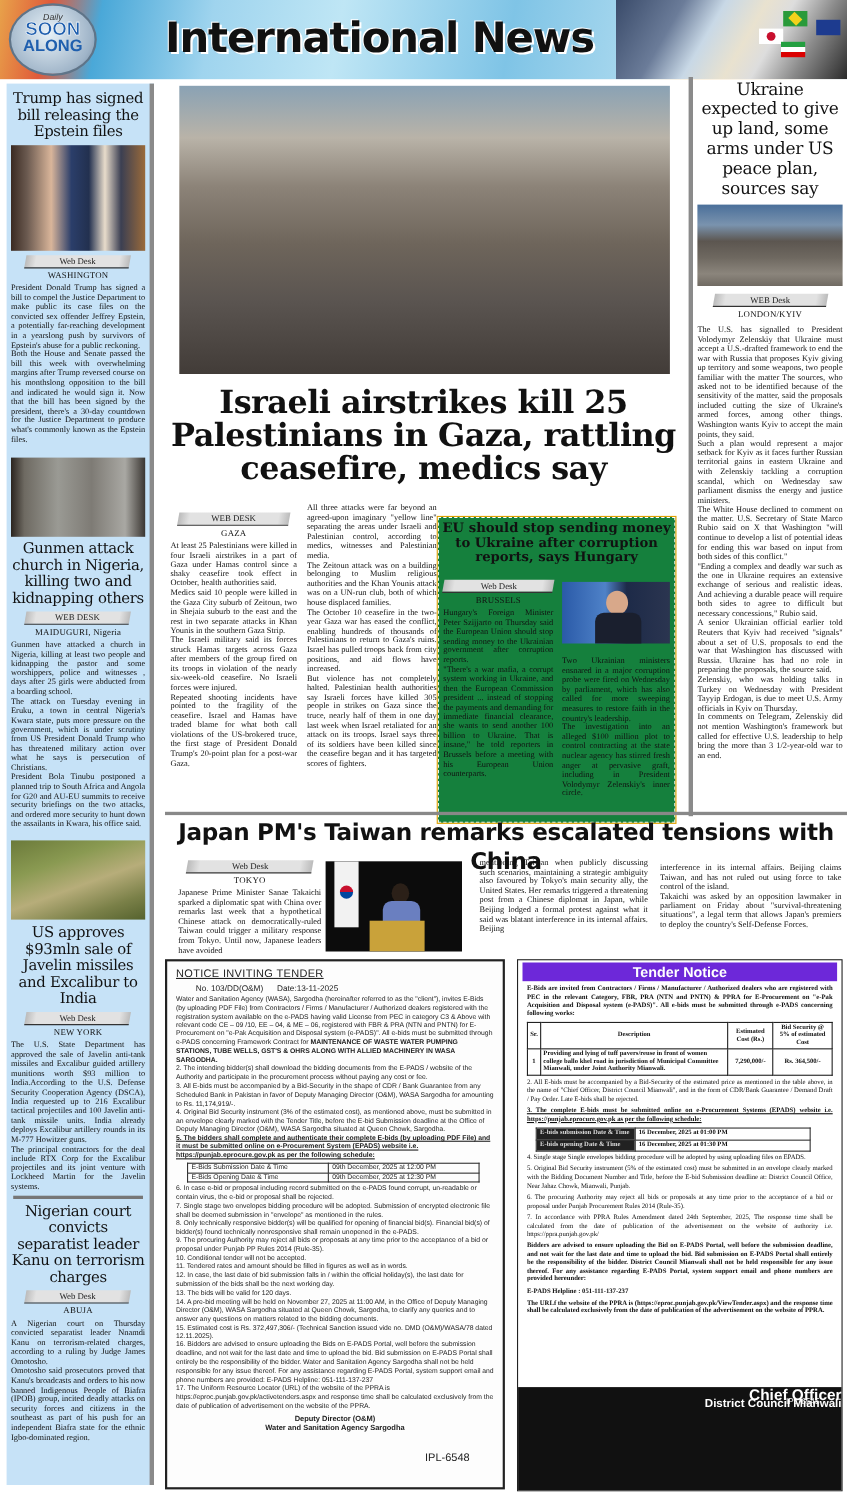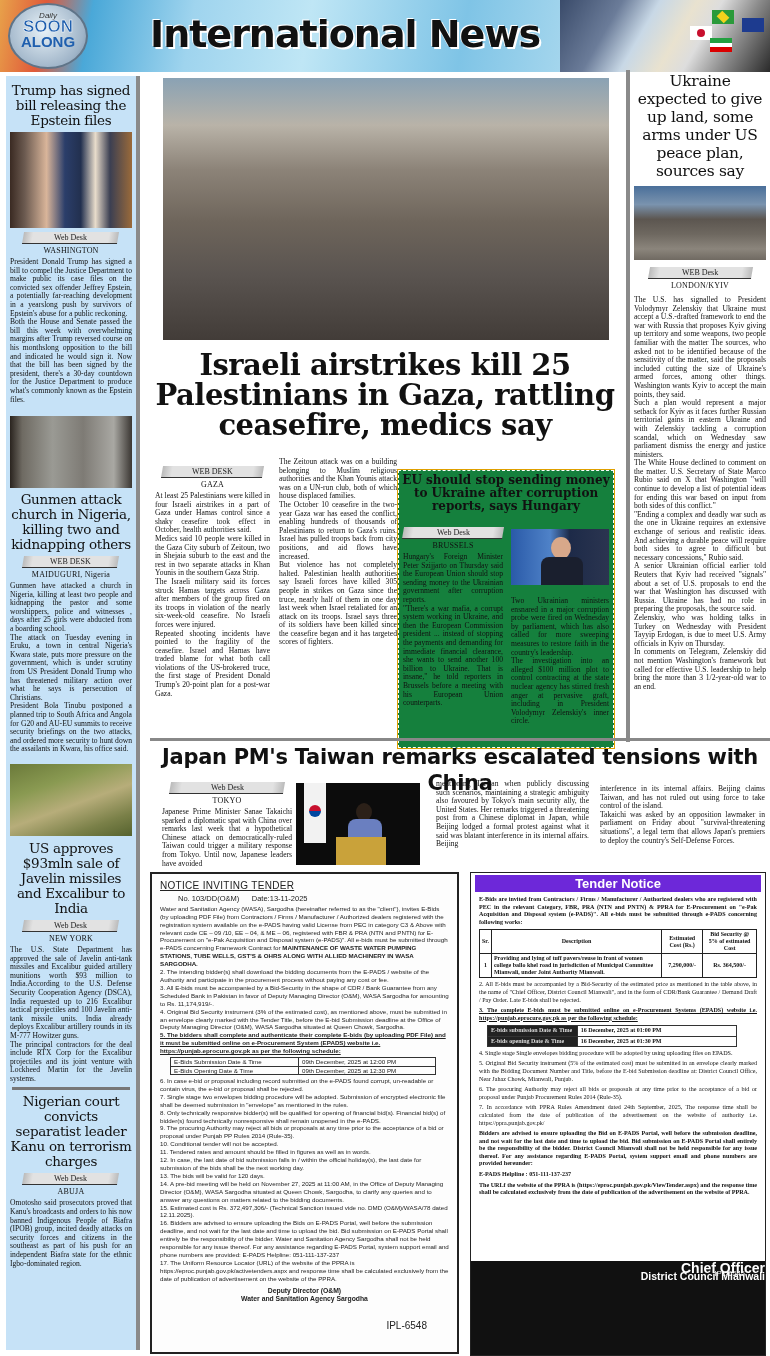--- a/index.html
+++ b/index.html
@@ -114,39 +114,41 @@
       <p>The U.S. State Department has approved the sale of Javelin anti-tank missiles and Excalibur guided artillery munitions worth $93 million to India.According to the U.S. Defense Security Cooperation Agency (DSCA), India requested up to 216 Excalibur tactical projectiles and 100 Javelin anti-tank missile units. India already deploys Excalibur artillery rounds in its M-777 Howitzer guns.</p>
       <p>The principal contractors for the deal include RTX Corp for the Excalibur projectiles and its joint venture with Lockheed Martin for the Javelin systems.</p>
     </div>
   </article>
   <div class="rule"></div>
   <article>
     <h2 class="side">Nigerian court convicts separatist leader Kanu on terrorism charges</h2>
     <div class="desk"><span>Web Desk</span></div>
     <div class="city">ABUJA</div>
     <div class="body">
+      <p>A Nigerian court on Thursday convicted separatist leader Nnamdi Kanu on terrorism-related charges, according to a ruling by Judge James Omotosho.</p>
       <p>Omotosho said prosecutors proved that Kanu's broadcasts and orders to his now banned Indigenous People of Biafra (IPOB) group, incited deadly attacks on security forces and citizens in the southeast as part of his push for an independent Biafra state for the ethnic Igbo-dominated region.</p>
     </div>
   </article>
 </aside>
 
 <section class="center" style="height:668px">
   <div class="lead-photo"></div>
   <h1 class="lead-title">Israeli airstrikes kill 25 Palestinians in Gaza, rattling ceasefire, medics say</h1>
   <div class="gaza1">
     <div class="desk" style="width:88%"><span>WEB DESK</span></div>
     <div class="city">GAZA</div>
     <div class="body">
       <p>At least 25 Palestinians were killed in four Israeli airstrikes  in a part of Gaza under Hamas control since a shaky ceasefire took effect in October, health authorities said.</p>
       <p>Medics said 10 people were killed in the Gaza City suburb of Zeitoun, two in Shejaia suburb to the east and the rest in two separate attacks in Khan Younis in the southern Gaza Strip.</p>
       <p>The Israeli military said its forces struck Hamas targets across Gaza after members of the group fired on its troops in violation of the nearly six-week-old ceasefire. No Israeli forces were injured.</p>
       <p>Repeated shooting incidents have pointed to the fragility of the ceasefire. Israel and Hamas have traded blame for what both call violations of the US-brokered truce, the first stage of President Donald Trump's 20-point plan for a post-war Gaza.</p>
     </div>
   </div>
   <div class="gaza2 body">
+    <p>All three attacks were far beyond an agreed-upon imaginary "yellow line" separating the areas under Israeli and Palestinian control, according to medics, witnesses and Palestinian media.</p>
     <p>  The Zeitoun attack was on a building belonging to Muslim religious authorities and the Khan Younis attack was on a UN-run club, both of which house displaced families.</p>
     <p>The October 10 ceasefire in the two-year Gaza war has eased the conflict, enabling hundreds of thousands of Palestinians to return to Gaza's ruins. Israel has pulled troops back from city positions, and aid flows have increased.</p>
     <p>But violence has not completely halted. Palestinian health authorities say Israeli forces have killed 305 people in strikes on Gaza since the truce, nearly half of them in one day last week when Israel retaliated for an attack on its troops. Israel says three of its soldiers have been killed since the ceasefire began and it has targeted scores of fighters.</p>
   </div>
   <div class="eu-box">
     <h2 class="eu-title">EU should stop sending money to Ukraine after corruption reports, says Hungary</h2>
     <div class="eu-c1">
       <div class="desk" style="width:100%;margin:0"><span>Web Desk</span></div>
       <div class="city">BRUSSELS</div>
       <div class="body">

